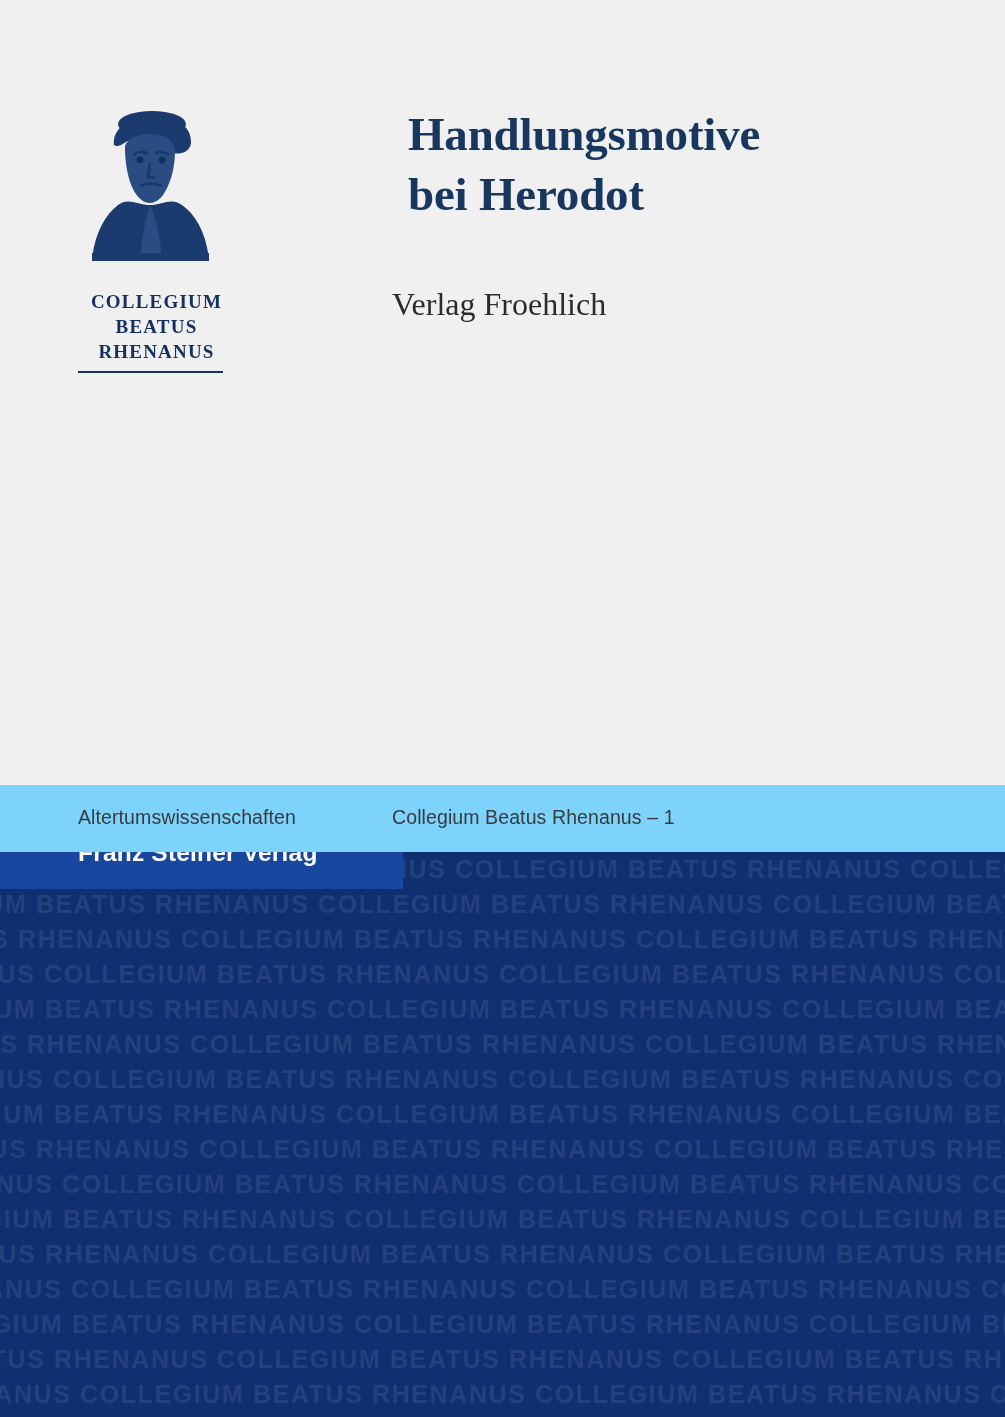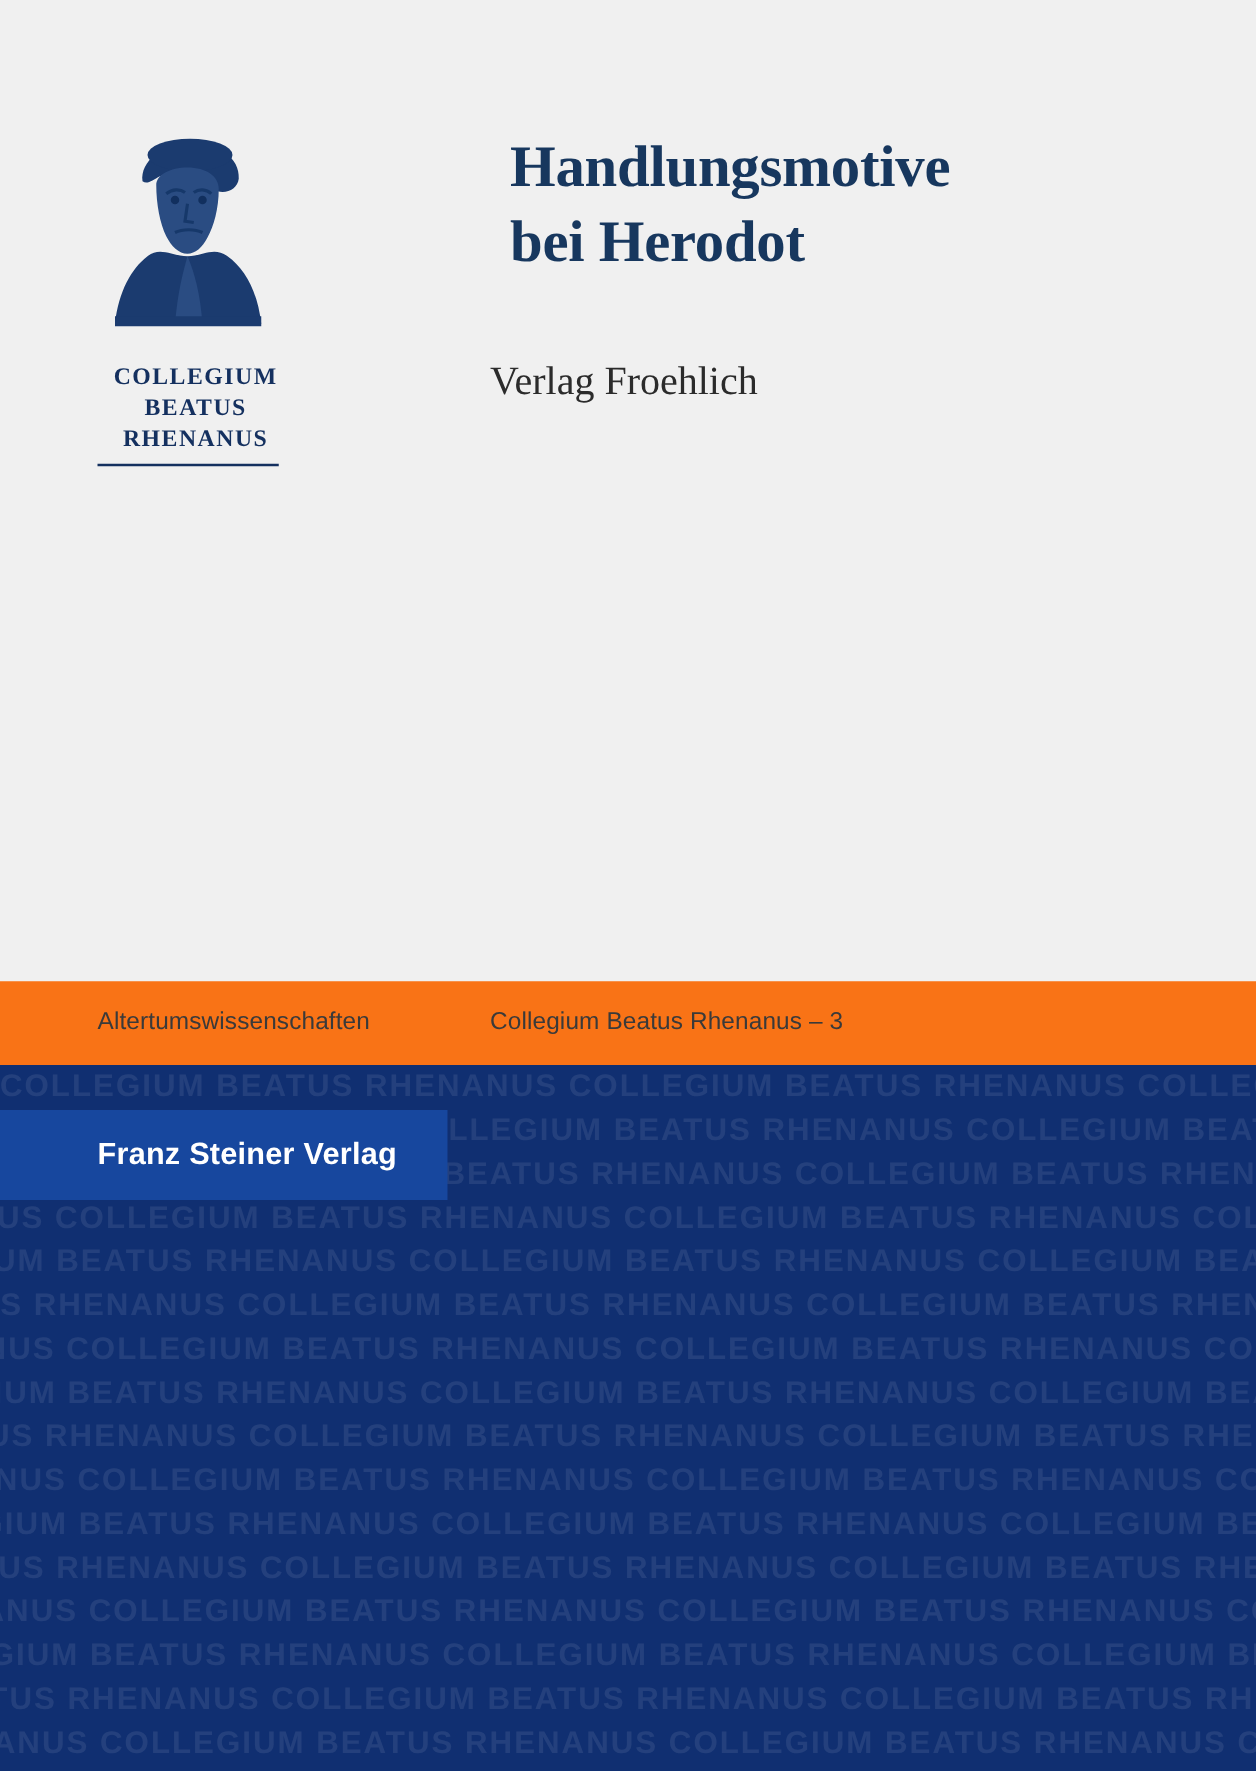--- a/index.html
+++ b/index.html
@@ -88,21 +88,21 @@
     line-height: 40px;
   }
 
   
   .info-band {
     position: absolute;
     left: 0;
     top: 785px;
     width: 1005px;
     height: 67px;
-    background: #f97316;
+    background: #7dd3fc;
   }
   .info-series {
     position: absolute;
     left: 78px;
     top: 21px;
     color: #3a3a3a;
     font-size: 19.5px;
     letter-spacing: 0.1px;
   }
   .info-subseries {
@@ -111,24 +111,25 @@
     top: 21px;
     color: #3a3a3a;
     font-size: 19.5px;
     letter-spacing: 0.1px;
   }
 
   
   .publisher-box {
     position: absolute;
     left: 0;
-    top: 888px;
+    top: 817px;
     width: 358px;
     height: 72px;
     background: #17479e;
+    padding-left: 45px;
   }
   .publisher-name {
     position: absolute;
     left: 78px;
     top: 22px;
     color: #ffffff;
     font-size: 24.5px;
     font-weight: bold;
     letter-spacing: 0.2px;
   }
@@ -228,20 +229,20 @@
       <div class="pattern-row" style="margin-left: -101px;">COLLEGIUM BEATUS RHENANUS COLLEGIUM BEATUS RHENANUS COLLEGIUM BEATUS RHENANUS COLLEGIUM BEATUS RHENANUS COLLEGIUM BEATUS RHENANUS COLLEGIUM BEATUS RHENANUS </div>
       <div class="pattern-row" style="margin-left: -238px;">COLLEGIUM BEATUS RHENANUS COLLEGIUM BEATUS RHENANUS COLLEGIUM BEATUS RHENANUS COLLEGIUM BEATUS RHENANUS COLLEGIUM BEATUS RHENANUS COLLEGIUM BEATUS RHENANUS </div>
       <div class="pattern-row" style="margin-left: -375px;">COLLEGIUM BEATUS RHENANUS COLLEGIUM BEATUS RHENANUS COLLEGIUM BEATUS RHENANUS COLLEGIUM BEATUS RHENANUS COLLEGIUM BEATUS RHENANUS COLLEGIUM BEATUS RHENANUS </div>
       <div class="pattern-row" style="margin-left: -92px;">COLLEGIUM BEATUS RHENANUS COLLEGIUM BEATUS RHENANUS COLLEGIUM BEATUS RHENANUS COLLEGIUM BEATUS RHENANUS COLLEGIUM BEATUS RHENANUS COLLEGIUM BEATUS RHENANUS </div>
     </div>
 
   <div class="publisher-right-dark"></div>
 
   <div class="info-band">
     <div class="info-series">Altertumswissenschaften</div>
-    <div class="info-subseries">Collegium Beatus Rhenanus – 3</div>
+    <div class="info-subseries">Collegium Beatus Rhenanus – 1</div>
   </div>
 
   <div class="publisher-box">
     <div class="publisher-name">Franz Steiner Verlag</div>
   </div>
 
 </div>
 
 </body></html>

